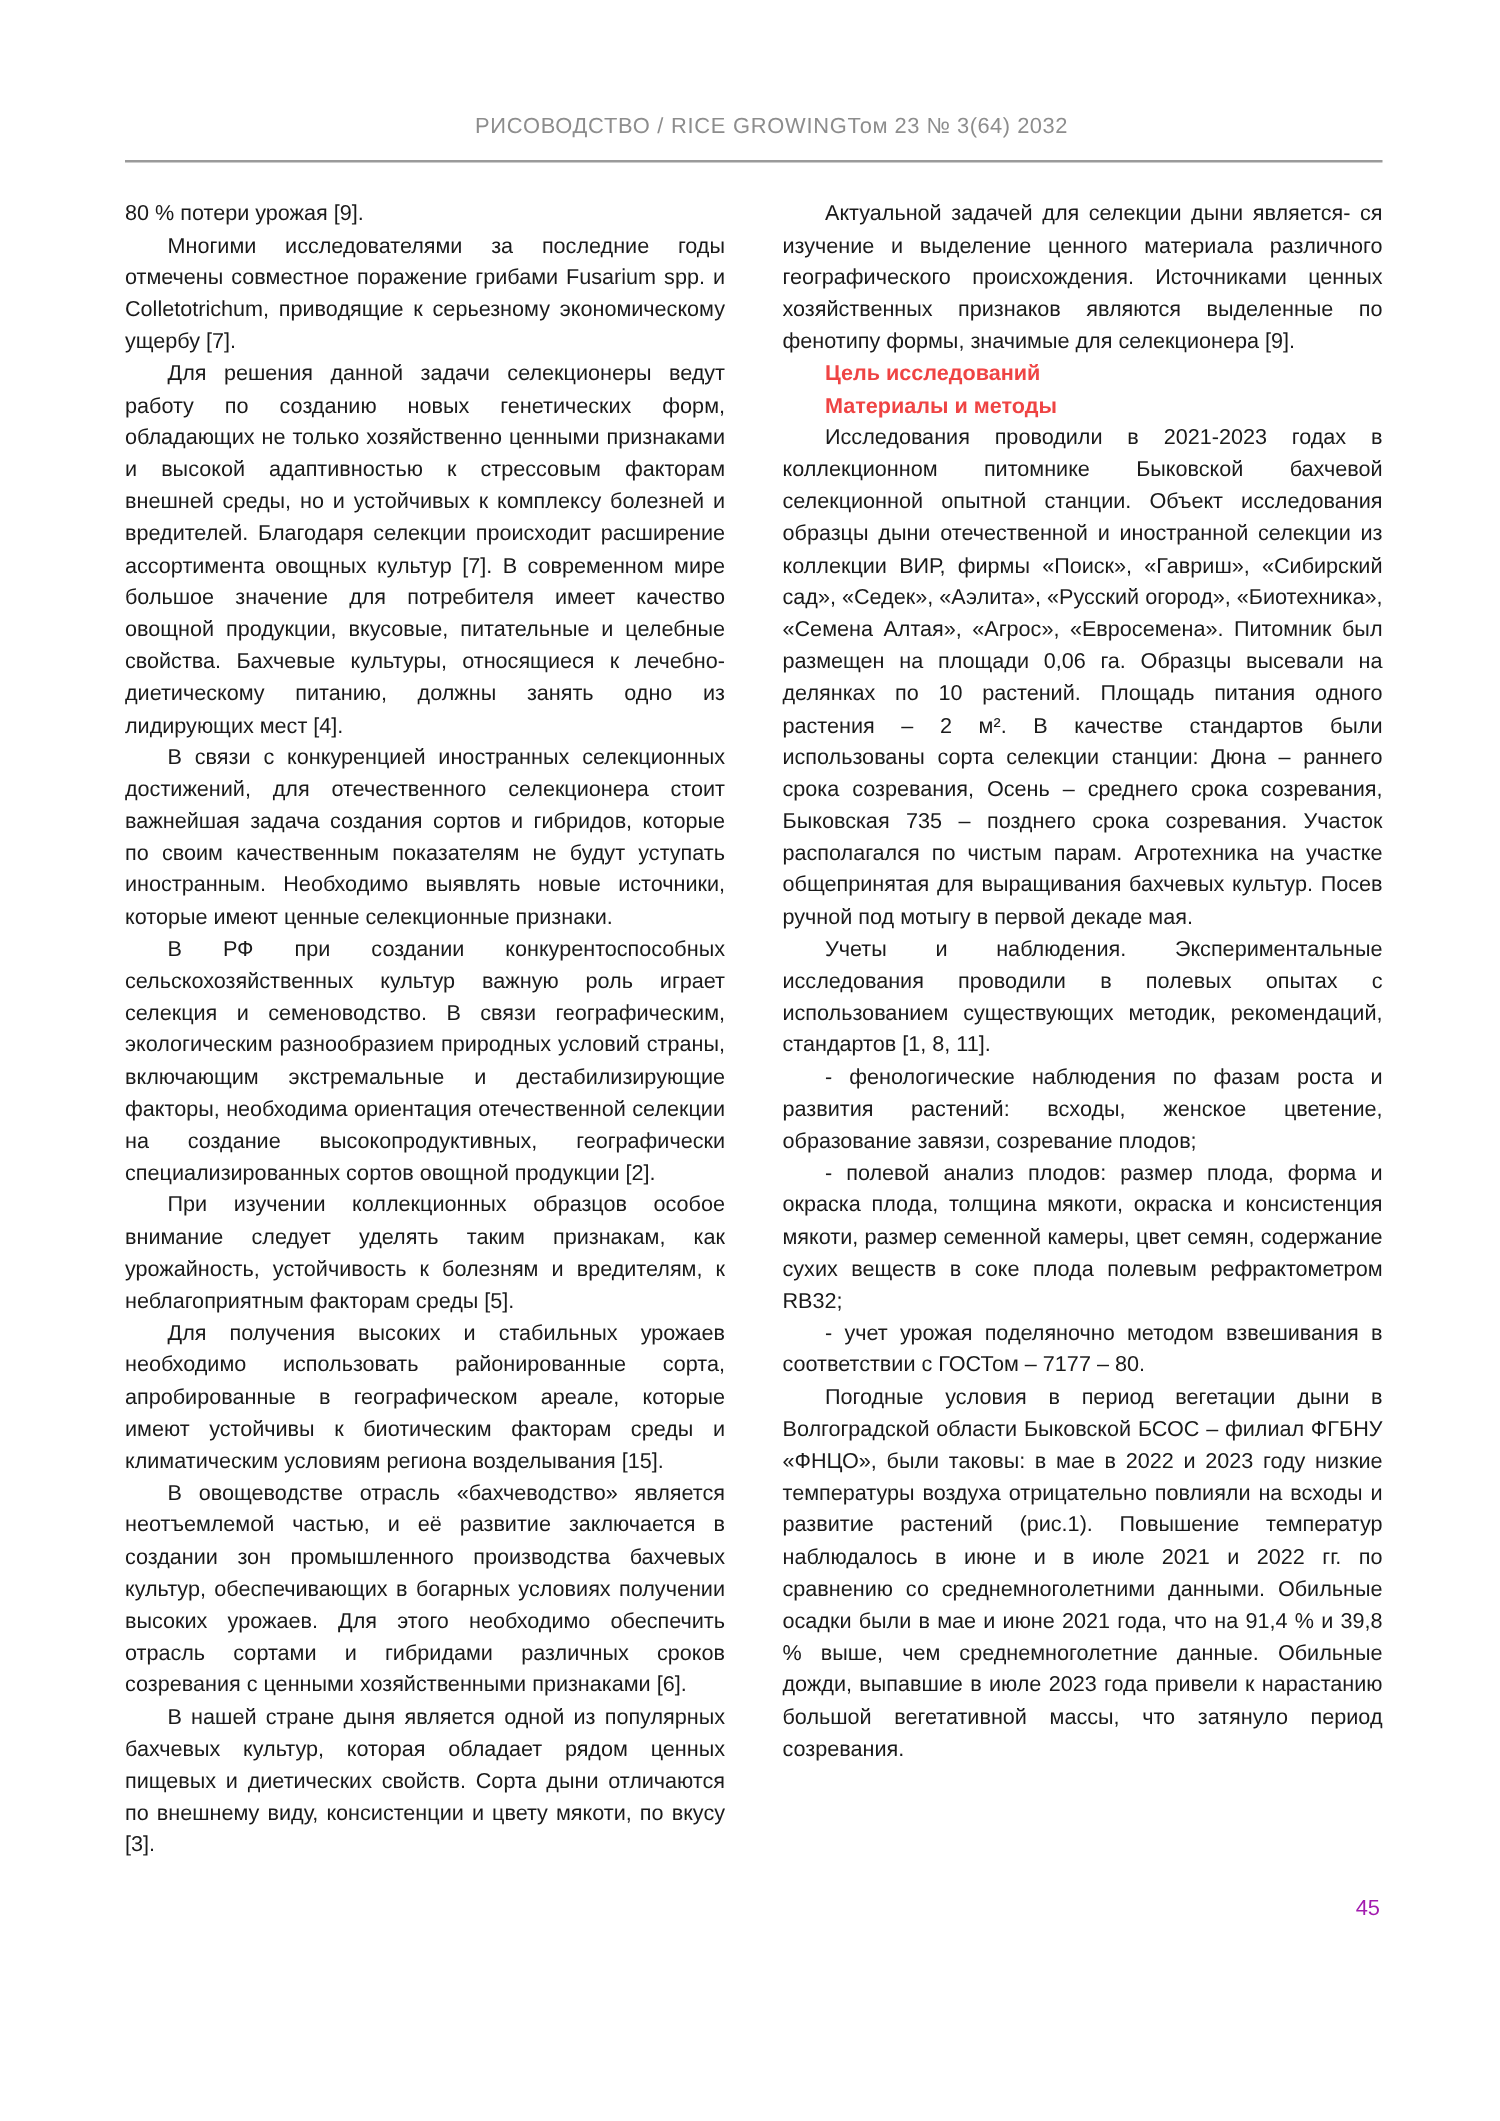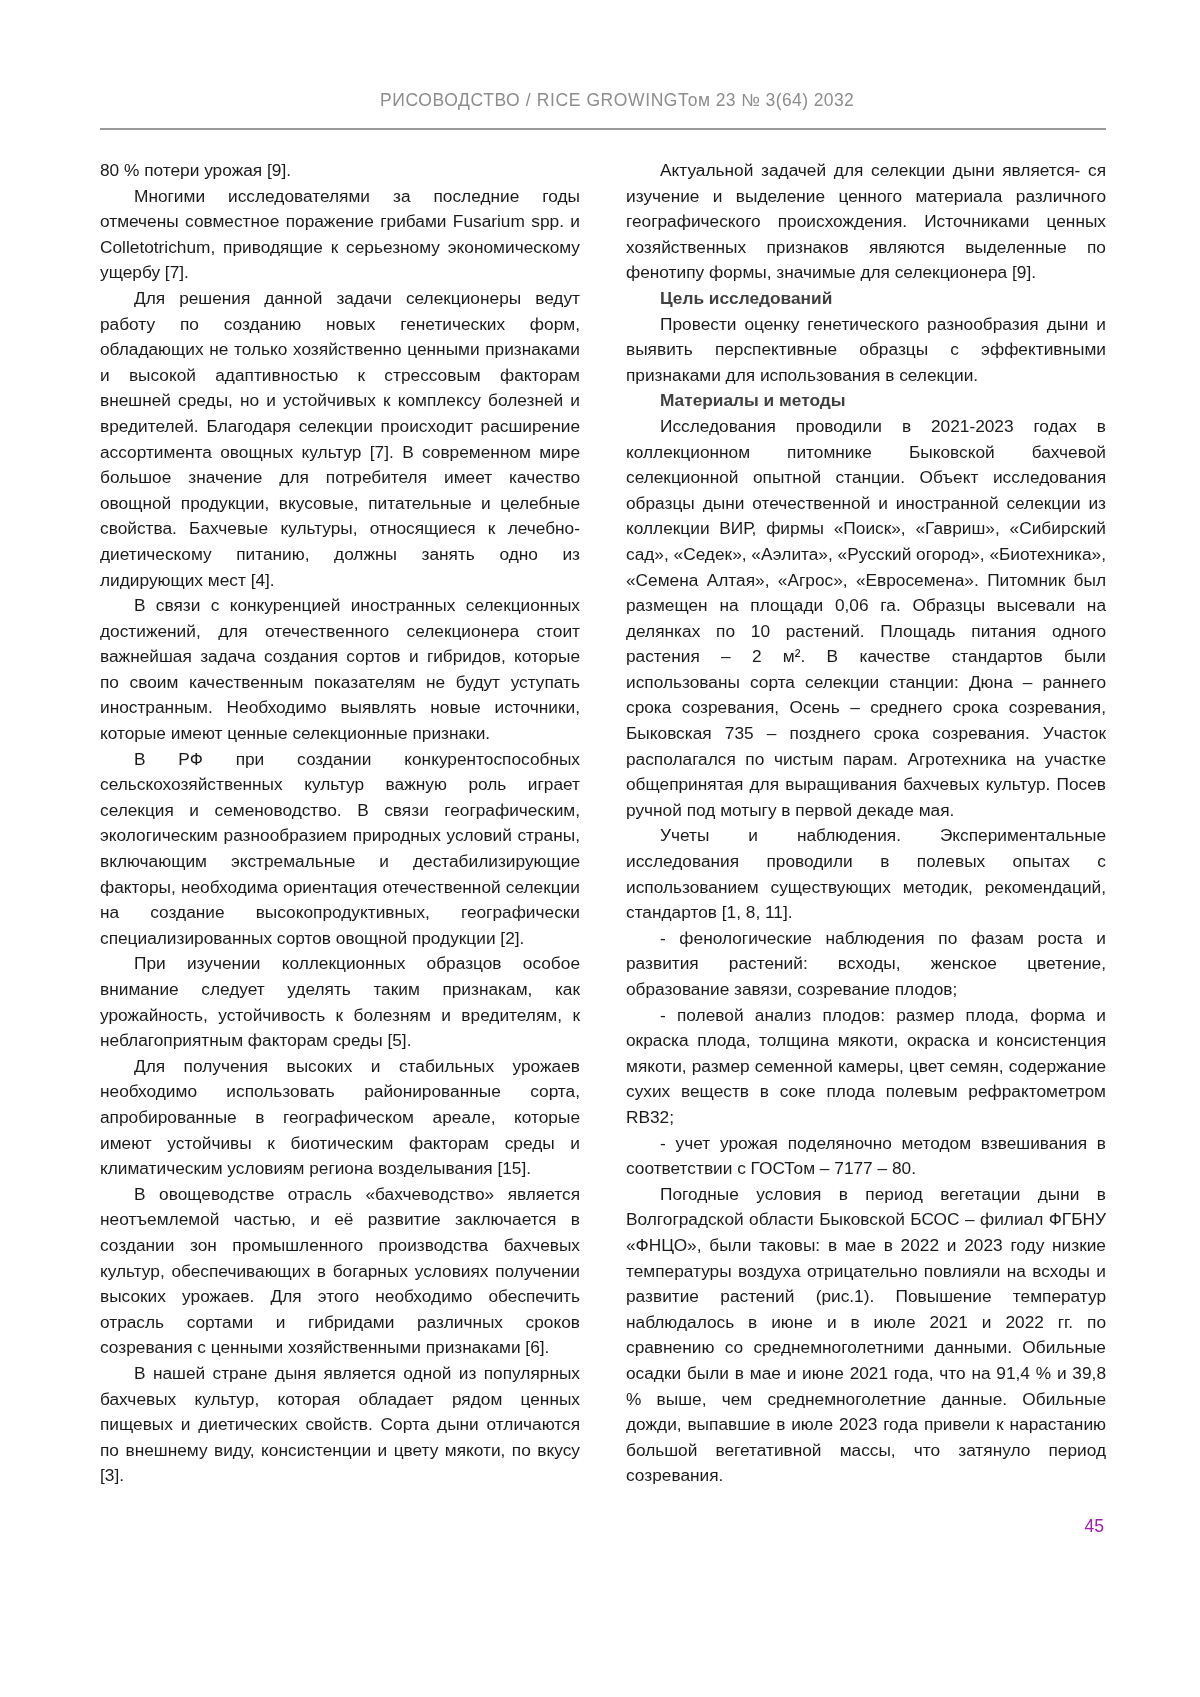--- a/index.html
+++ b/index.html
@@ -85,21 +85,21 @@
   p.noindent {
     text-indent: 0;
   }
   h3.sub {
     margin: 0;
     font-size: 17.3px;
     line-height: 25.6px;
     font-weight: bold;
     text-indent: 34px;
     text-align: left;
-    color: #404040;
+    color: #ef4444;
   }
   .page-number {
     position: absolute;
     right: 96px;
     bottom: 66px;
     font-size: 17.5px;
     color: #a21caf;
   }
 </style>
 </head>
@@ -125,21 +125,20 @@
       <p class="indent">В РФ при создании конкурентоспособных сельскохозяйственных культур важную роль играет селекция и семеноводство. В связи географическим, экологическим   разнообразием природных условий страны, включающим экстремальные и дестабилизирующие факторы, необходима ориентация отечественной селекции на создание высокопродуктивных, географически специализированных сортов овощной продукции [2].</p>
       <p class="indent">При изучении коллекционных образцов особое внимание следует уделять таким признакам, как урожайность, устойчивость к болезням и вредителям, к неблагоприятным факторам среды [5].</p>
       <p class="indent">Для получения высоких и стабильных урожаев необходимо использовать районированные сорта, апробированные в географическом ареале, которые имеют устойчивы к биотическим факторам среды и климатическим условиям региона возделывания [15].</p>
       <p class="indent">В овощеводстве отрасль «бахчеводство» является неотъемлемой частью, и её развитие заключается в создании зон промышленного производства бахчевых культур, обеспечивающих в богарных условиях получении высоких урожаев. Для этого необходимо обеспечить отрасль сортами и гибридами различных сроков созревания с ценными хозяйственными признаками [6].</p>
       <p class="indent">В нашей стране дыня является одной из популярных бахчевых культур, которая обладает рядом ценных пищевых и диетических свойств. Сорта дыни отличаются по внешнему виду, консистенции и цвету мякоти, по вкусу [3].</p>
     </div>
 
     <div class="col">
       <p class="indent">Актуальной задачей для селекции дыни является- ся изучение и выделение ценного материала различного географического происхождения. Источниками ценных хозяйственных признаков являются выделенные по фенотипу формы, значимые для селекционера [9].</p>
       <h3 class="sub">Цель исследований</h3>
-      <p class="indent">Провести оценку генетического разнообразия дыни и выявить перспективные образцы с эффективными признаками для использования в селекции.</p>
       <h3 class="sub">Материалы и методы</h3>
       <p class="indent">Исследования проводили в 2021-2023 годах в коллекционном питомнике Быковской бахчевой селекционной опытной станции. Объект исследования образцы дыни отечественной и иностранной селекции из коллекции ВИР, фирмы «Поиск», «Гавриш», «Сибирский сад», «Седек», «Аэлита», «Русский огород», «Биотехника», «Семена Алтая», «Агрос», «Евросемена». Питомник был размещен на площади 0,06 га. Образцы высевали на делянках по 10 растений. Площадь питания одного растения – 2 м². В качестве стандартов были использованы сорта селекции станции: Дюна – раннего срока созревания, Осень – среднего срока созревания, Быковская 735 – позднего срока созревания. Участок располагался по чистым парам. Агротехника на участке общепринятая для выращивания бахчевых культур. Посев ручной под мотыгу в первой декаде мая.</p>
       <p class="indent">Учеты и наблюдения. Экспериментальные исследования проводили в полевых опытах с использованием существующих методик, рекомендаций, стандартов [1, 8, 11].</p>
       <p class="indent">- фенологические наблюдения по фазам роста и развития растений: всходы, женское цветение, образование завязи, созревание плодов;</p>
       <p class="indent">- полевой анализ плодов: размер плода, форма и окраска плода, толщина мякоти, окраска и консистенция мякоти, размер семенной камеры, цвет семян, содержание сухих веществ в соке плода полевым рефрактометром RВ32;</p>
       <p class="indent">- учет урожая поделяночно методом взвешивания в соответствии с ГОСТом – 7177 – 80.</p>
       <p class="indent">Погодные условия в период вегетации дыни в Волгоградской области Быковской БСОС – филиал ФГБНУ «ФНЦО», были таковы: в мае в 2022 и 2023 году низкие температуры воздуха отрицательно повлияли на всходы и развитие растений (рис.1). Повышение температур наблюдалось в июне и в июле 2021 и 2022 гг. по сравнению со среднемноголетними данными.  Обильные осадки были в мае и июне 2021 года, что на 91,4 % и 39,8 % выше, чем среднемноголетние данные. Обильные дожди, выпавшие в июле 2023 года привели к нарастанию большой вегетативной массы, что затянуло период созревания.</p>
     </div>
 
   </div>

